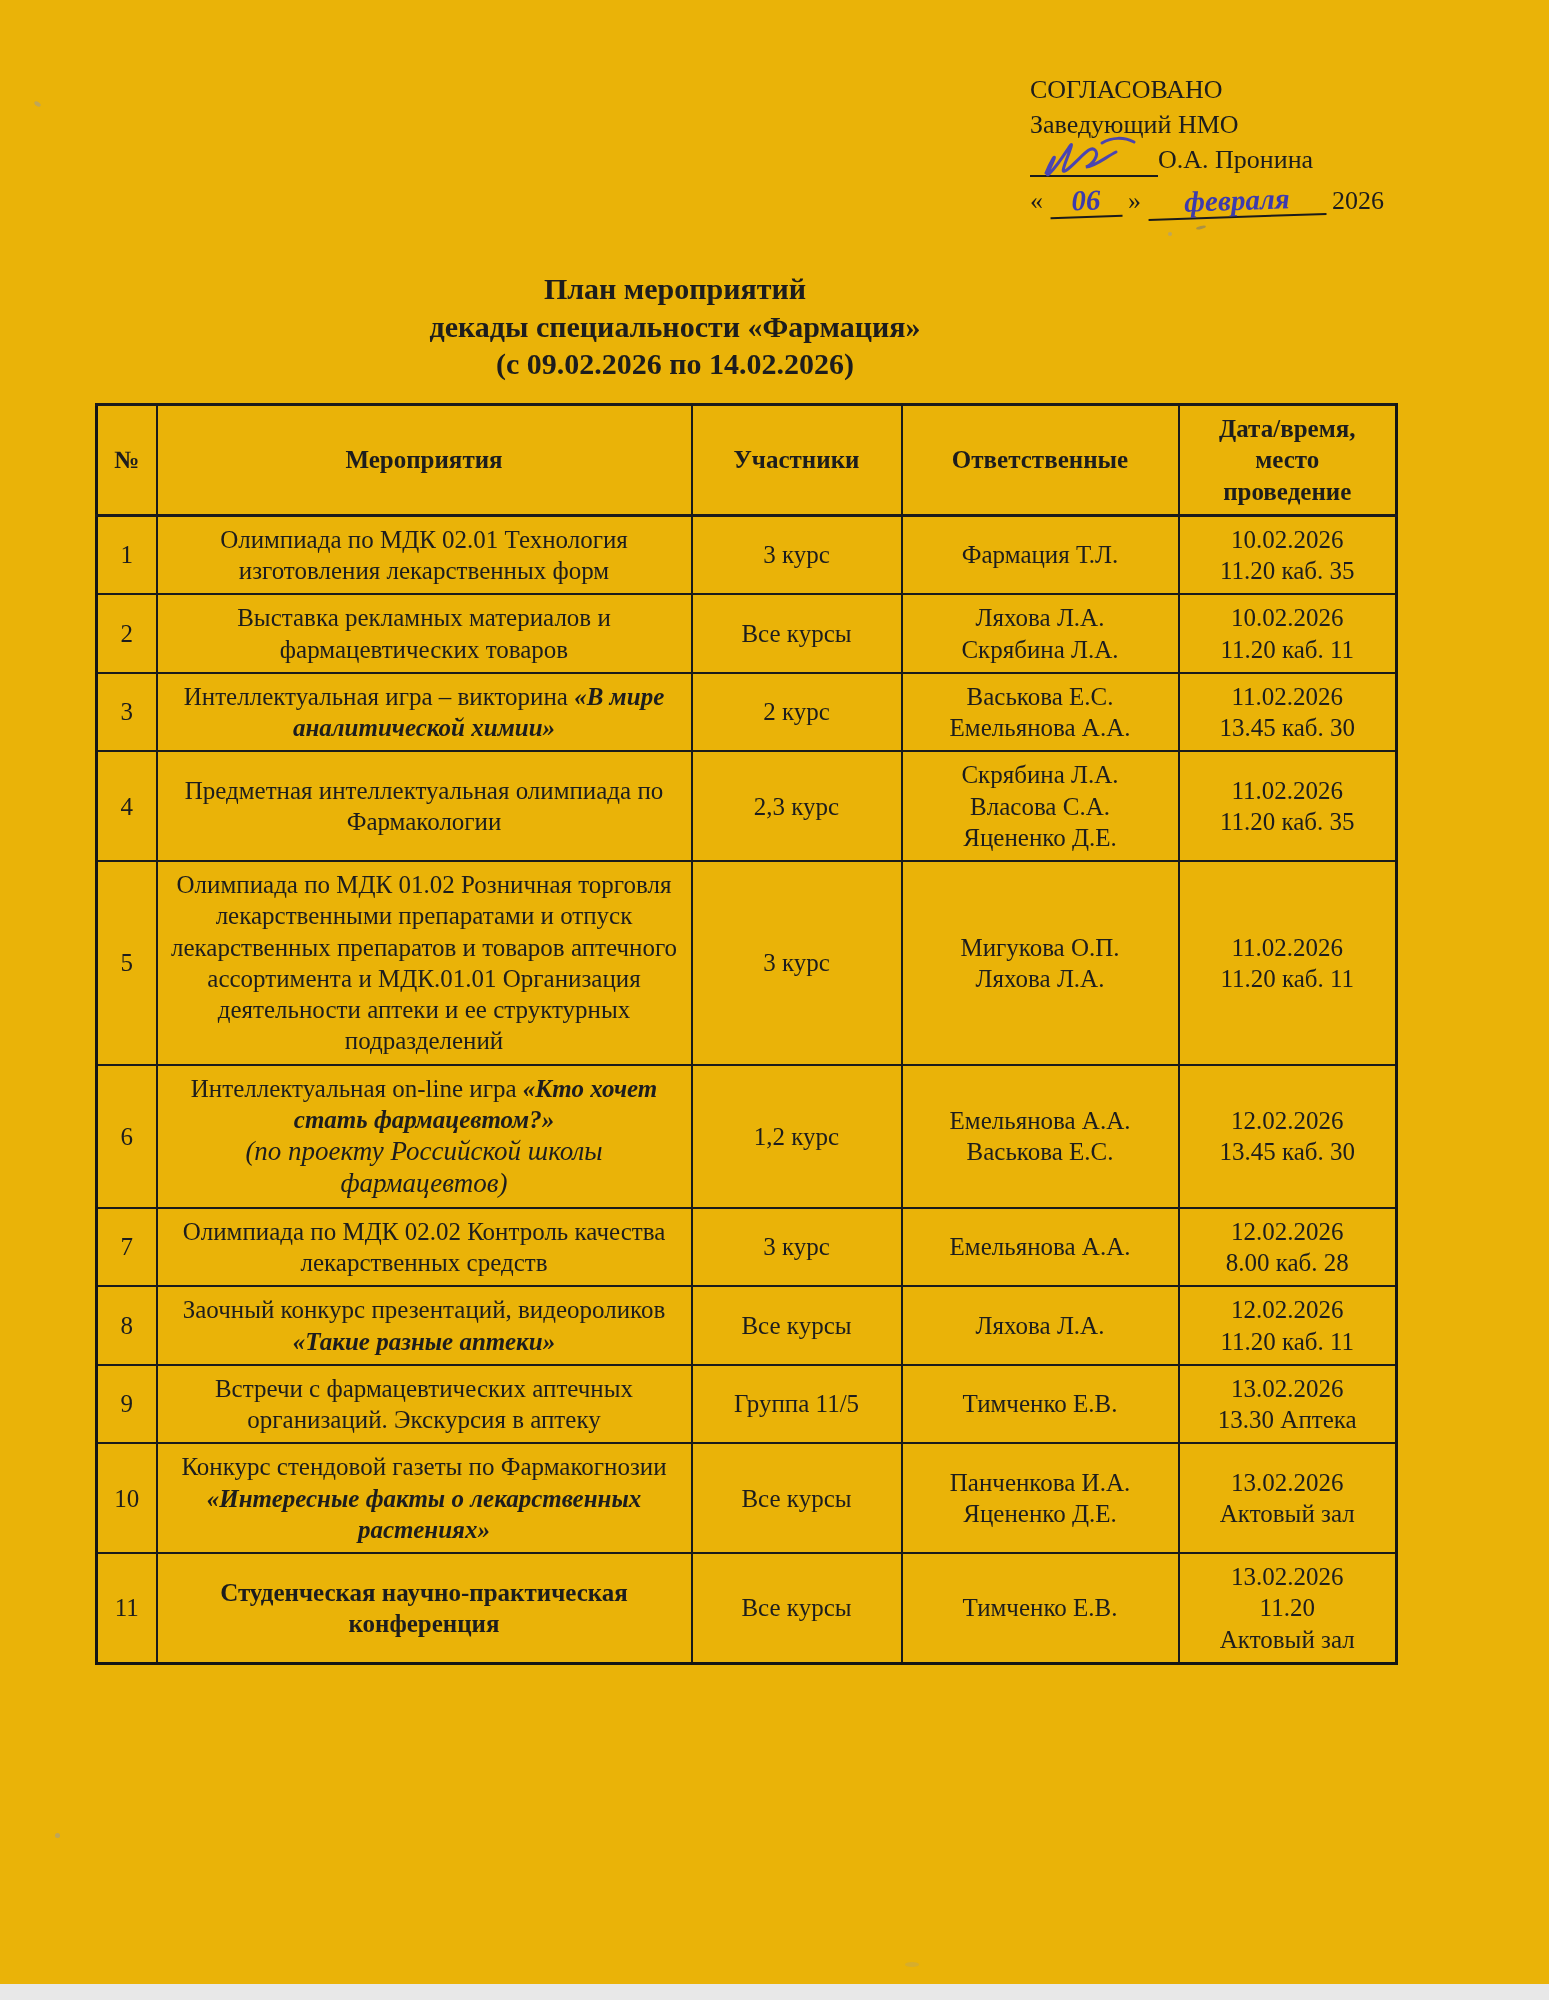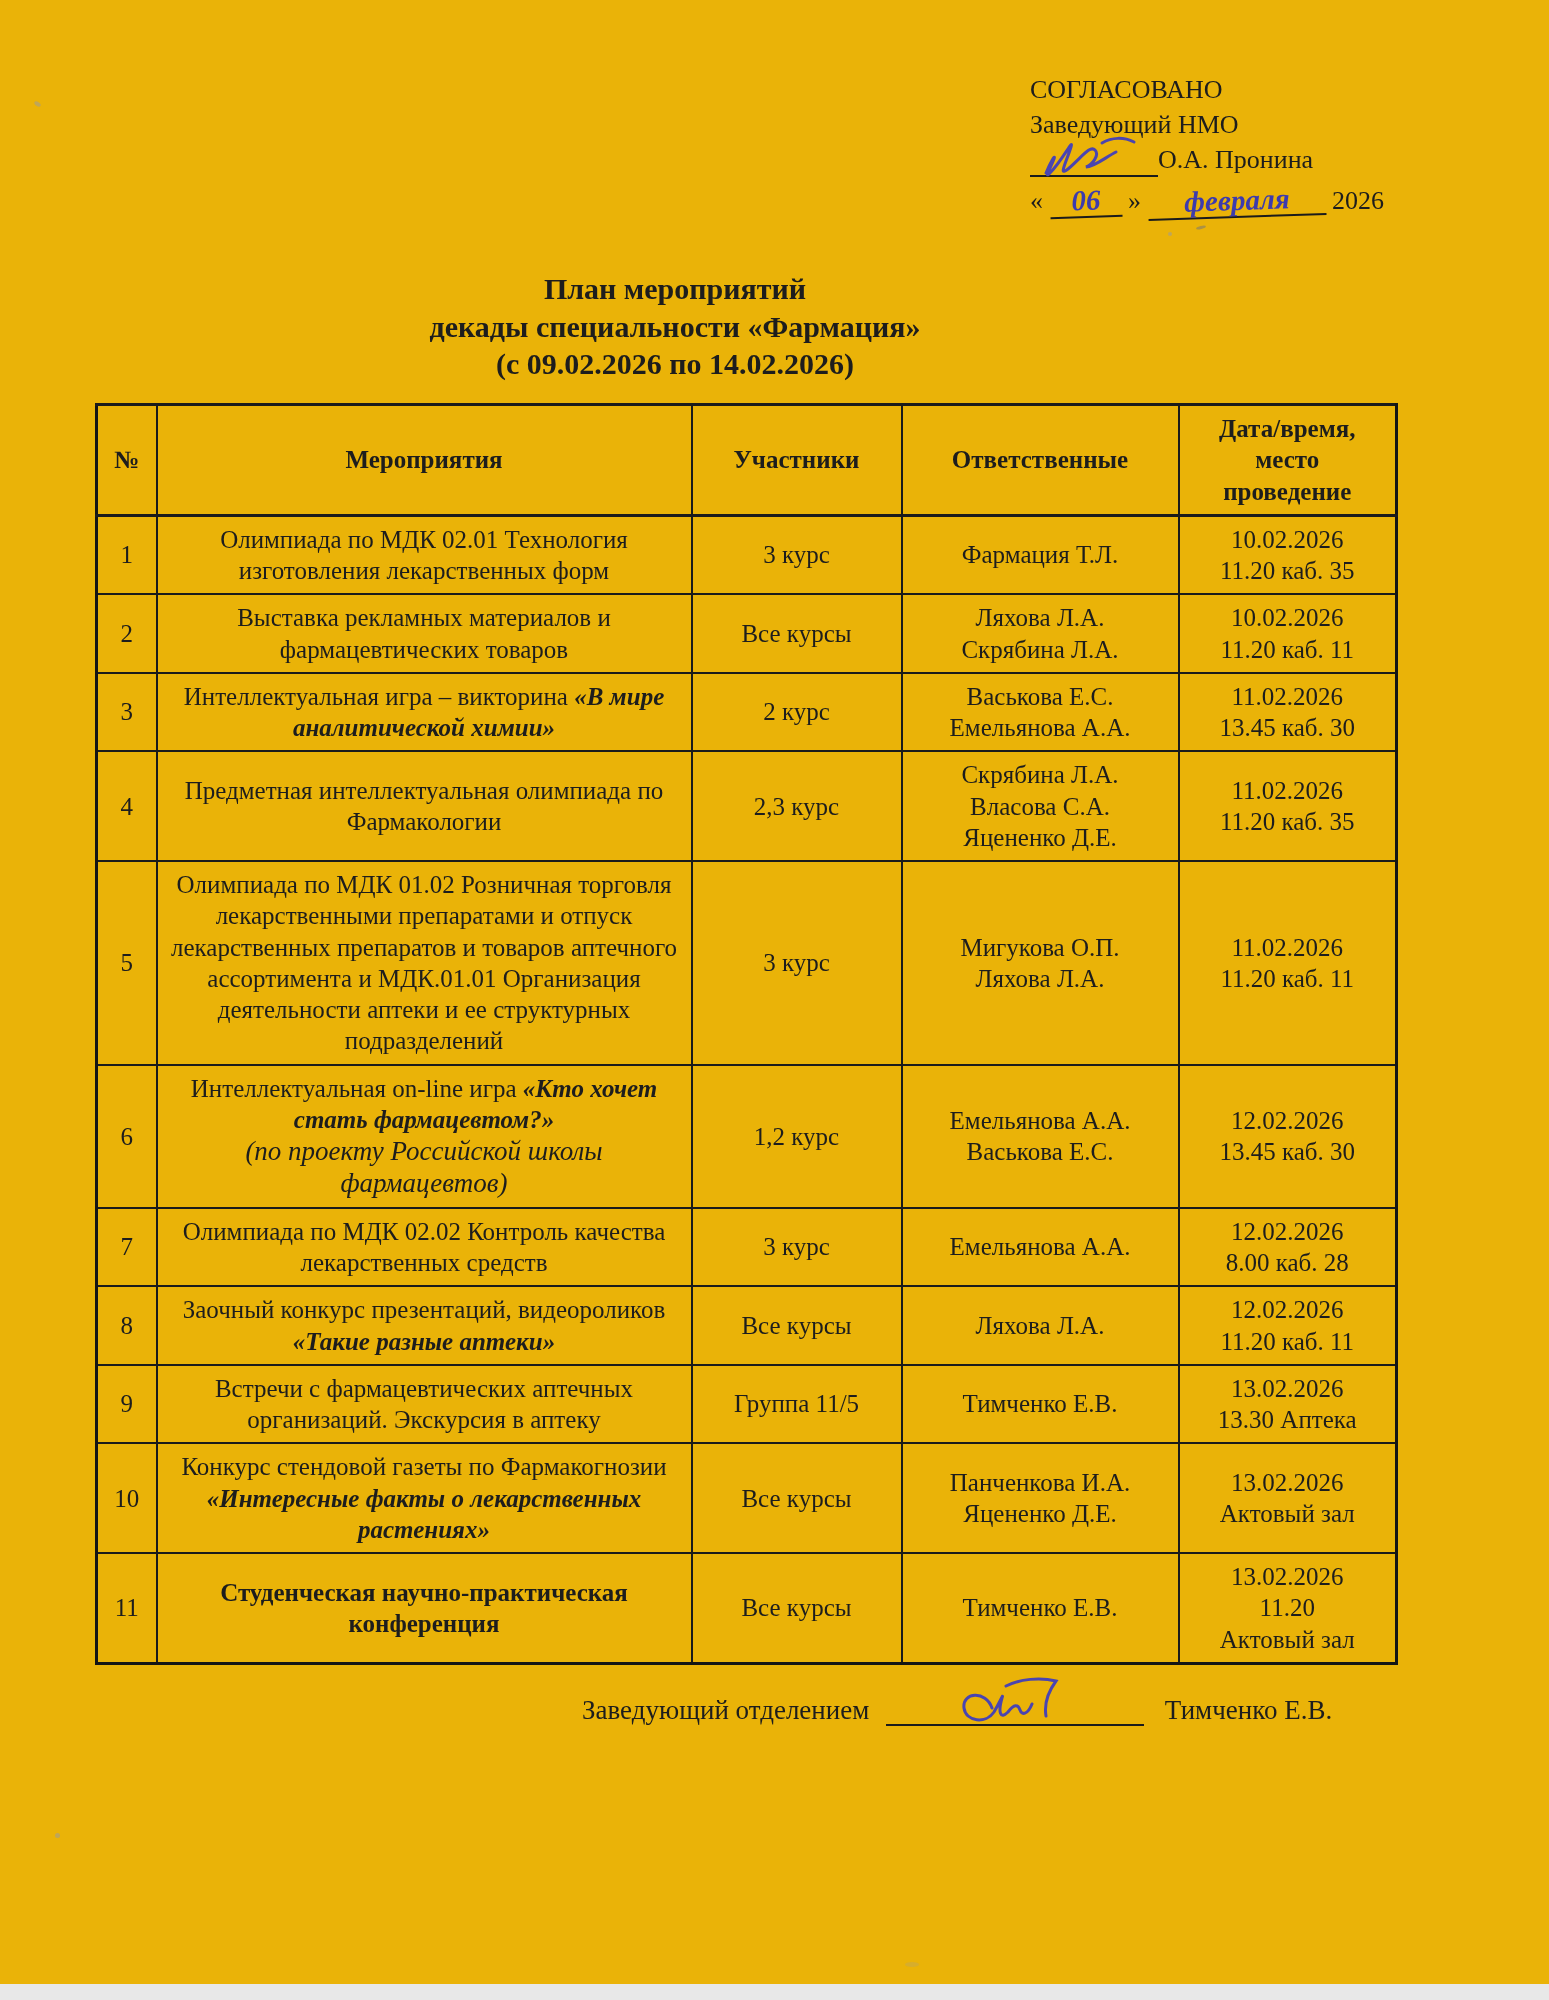--- a/index.html
+++ b/index.html
@@ -288,31 +288,19 @@
           </td>
           <td>
             <div class="cell-line">13.02.2026</div>
             <div class="cell-line">11.20</div>
             <div class="cell-line">Актовый зал</div>
           </td>
         </tr>
       </tbody>
   </table>
 
-  <div class="footer">
-    <span>Заведующий отделением</span>
-    <span class="f-underline">
-      <svg class="sig-svg f-sig" width="140" height="64" viewBox="0 0 140 64">
-        <g fill="none" stroke="#4a45b0" stroke-width="3" stroke-linecap="round">
-          <path d="M46 38 C40 20 16 22 18 38 C20 52 40 54 48 42 C54 32 58 22 56 28 C52 42 54 50 62 42 C68 34 72 34 74 40 C76 46 82 44 86 34"></path>
-          <path d="M60 16 C74 9 94 7 110 11 C102 22 98 34 100 46"></path>
-        </g>
-      </svg>
-    </span>
-    <span>Тимченко Е.В.</span>
-  </div>
 
   <div class="speck s1"></div>
   <div class="speck s2"></div>
   <div class="speck s3"></div>
   <div class="speck s4"></div>
   <div class="speck s5"></div>
 </div>
 
 </body></html>

